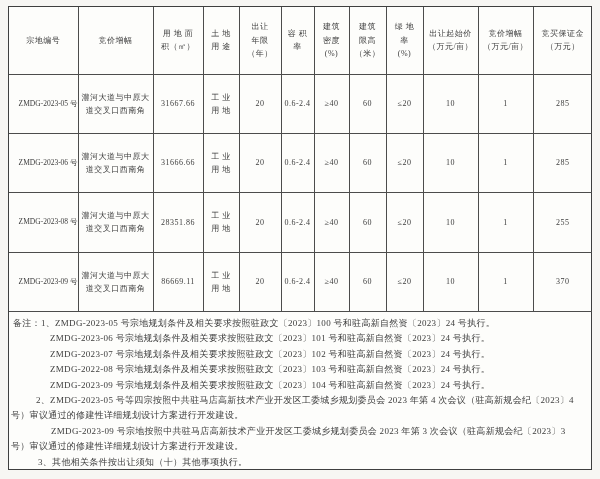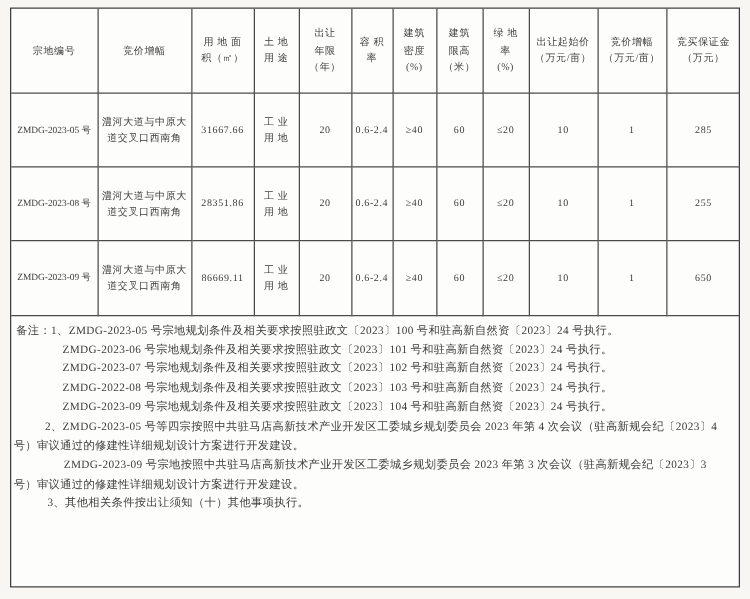--- a/index.html
+++ b/index.html
@@ -45,21 +45,21 @@
     overflow: hidden;
   }
   
   .parcel-table thead tr th { border-top: none; }
   .parcel-table th:first-child,
   .parcel-table td:first-child { border-left: none; }
   .parcel-table th:last-child,
   .parcel-table td:last-child { border-right: none; }
   .parcel-table thead tr { height: 67px; }
   .parcel-table tbody tr { height: 48px; }
-  .parcel-table td.c-id { font-size: 7.5px; letter-spacing: 0; }
+  .parcel-table td.c-id { font-size: 7.5px; letter-spacing: 0; text-align: right; }
   .parcel-table td.c-location { padding: 16px 2px; }
 
   .notes {
     font-size: 9px;
     line-height: 15.4px;
     padding: 4px 8px 0 0;
     letter-spacing: 0.3px;
     font-family: Liberation Serif, serif;
   }
   .notes div { margin: 0; }
@@ -129,20 +129,36 @@
           <td class="c-term">20</td>
           <td class="c-far">0.6-2.4</td>
           <td class="c-density">≥40</td>
           <td class="c-height_limit">60</td>
           <td class="c-green_rate">≤20</td>
           <td class="c-start_price">10</td>
           <td class="c-increment">1</td>
           <td class="c-deposit">285</td>
         </tr>
         <tr>
+          <td class="c-id">ZMDG-2023-06 号</td>
+          <td class="c-location">澧河大道与中原大
+道交叉口西南角</td>
+          <td class="c-area">31666.66</td>
+          <td class="c-use">工 业
+用 地</td>
+          <td class="c-term">20</td>
+          <td class="c-far">0.6-2.4</td>
+          <td class="c-density">≥40</td>
+          <td class="c-height_limit">60</td>
+          <td class="c-green_rate">≤20</td>
+          <td class="c-start_price">10</td>
+          <td class="c-increment">1</td>
+          <td class="c-deposit">285</td>
+        </tr>
+        <tr>
           <td class="c-id">ZMDG-2023-08 号</td>
           <td class="c-location">澧河大道与中原大
 道交叉口西南角</td>
           <td class="c-area">28351.86</td>
           <td class="c-use">工 业
 用 地</td>
           <td class="c-term">20</td>
           <td class="c-far">0.6-2.4</td>
           <td class="c-density">≥40</td>
           <td class="c-height_limit">60</td>
@@ -158,21 +174,21 @@
           <td class="c-area">86669.11</td>
           <td class="c-use">工 业
 用 地</td>
           <td class="c-term">20</td>
           <td class="c-far">0.6-2.4</td>
           <td class="c-density">≥40</td>
           <td class="c-height_limit">60</td>
           <td class="c-green_rate">≤20</td>
           <td class="c-start_price">10</td>
           <td class="c-increment">1</td>
-          <td class="c-deposit">650</td>
+          <td class="c-deposit">370</td>
         </tr>
       </tbody>
   </table>
 
   <div class="notes">
       <div class="n-note1">备注：1、ZMDG-2023-05 号宗地规划条件及相关要求按照驻政文〔2023〕100 号和驻高新自然资〔2023〕24 号执行。</div>
       <div class="n-cont">ZMDG-2023-06 号宗地规划条件及相关要求按照驻政文〔2023〕101 号和驻高新自然资〔2023〕24 号执行。</div>
       <div class="n-cont">ZMDG-2023-07 号宗地规划条件及相关要求按照驻政文〔2023〕102 号和驻高新自然资〔2023〕24 号执行。</div>
       <div class="n-cont">ZMDG-2022-08 号宗地规划条件及相关要求按照驻政文〔2023〕103 号和驻高新自然资〔2023〕24 号执行。</div>
       <div class="n-cont">ZMDG-2023-09 号宗地规划条件及相关要求按照驻政文〔2023〕104 号和驻高新自然资〔2023〕24 号执行。</div>

